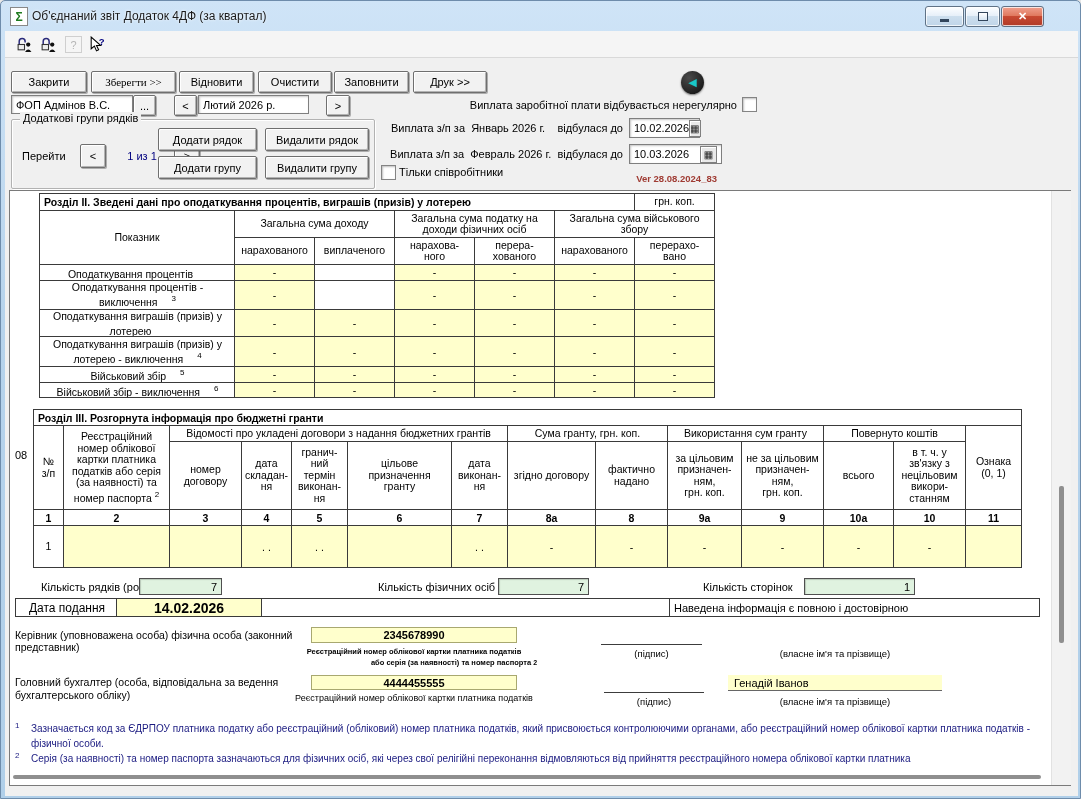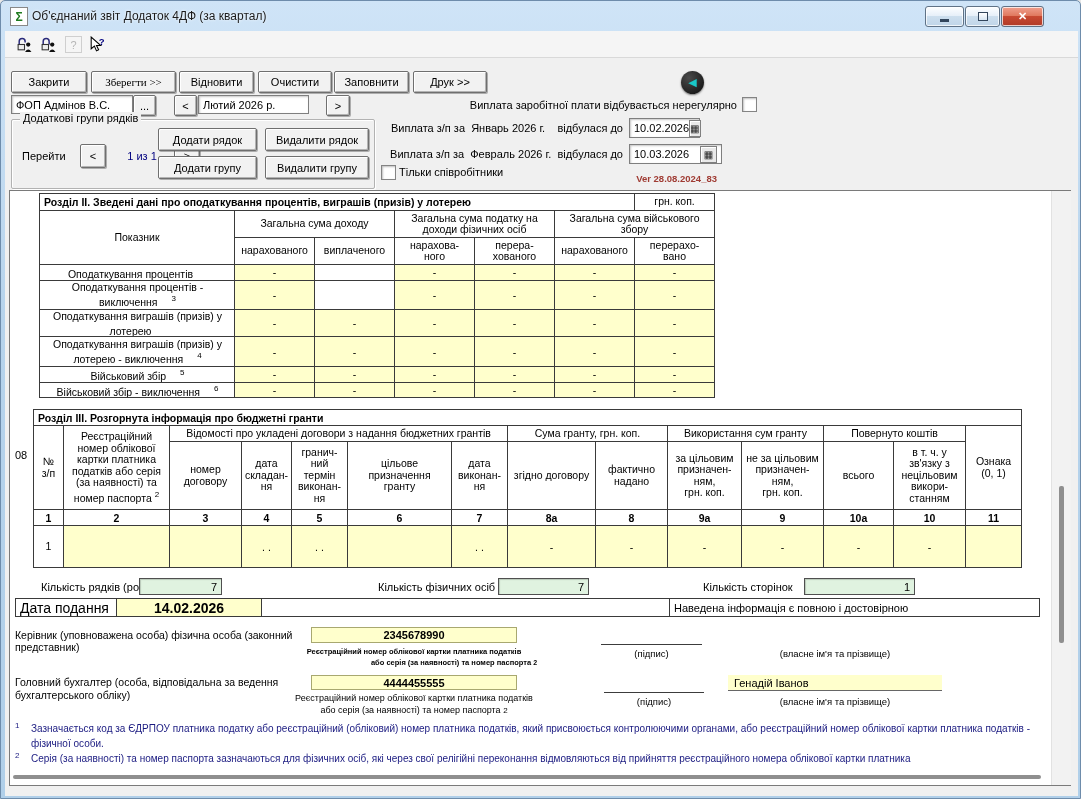--- a/index.html
+++ b/index.html
@@ -371,41 +371,40 @@
 
       <table class="t" style="left:5px;top:407px;width:1024px;">
         <colgroup>
             <col style="width:101px">
             <col style="width:145px">
             <col style="width:408px">
             <col style="width:370px">
           </colgroup>
         <tbody>
             <tr style="height:18px;">
-          <td style="font-size:14px;padding-left:4px;">Дата подання</td>
+          <td style="font-size:12px;padding-left:4px;text-align:center;">Дата подання</td>
           <td class="y" style="text-align:center;font-weight:bold;font-size:14px;">14.02.2026</td>
           <td></td>
           <td style="font-size:11px;padding-left:4px;">Наведена інформація є повною і достовірною</td>
         </tr>
       </tbody>
         </table>
 
       <div class="slab" style="left:5px;top:438px;width:335px;font-size:10.5px;">Керівник (уповноважена особа) фізична особа (законний представник)</div>
       <div class="yfield" style="left:301px;top:436px;width:206px;height:16px;justify-content:center;font-weight:bold;border:1px solid #a8a870;">2345678990</div>
       <div class="capt" style="left:251px;top:456px;width:306px;font-size:7.5px;font-weight:bold;">Реєстраційний номер облікової картки платника податків</div>
       <div class="capt" style="left:291px;top:467px;width:306px;font-size:7.5px;font-weight:bold;"><span>або серія (за наявності) та номер паспорта</span> <span style="font-size:7px;">2</span></div>
       <div class="sig-underline" style="left:591px;top:437px;width:101px;height:16px;"></div>
       <div class="capt" style="left:591px;top:457px;width:101px;font-size:9.5px;">(підпис)</div>
       <div class="capt" style="left:718px;top:457px;width:214px;font-size:9.5px;">(власне ім'я та прізвище)</div>
 
       <div class="slab pre" style="left:5px;top:485px;width:345px;font-size:10.5px;line-height:13px;">Головний бухгалтер (особа, відповідальна за ведення
 бухгалтерського обліку)</div>
       <div class="yfield" style="left:301px;top:484px;width:206px;height:15px;justify-content:center;font-weight:bold;border:1px solid #a8a870;">4444455555</div>
       <div class="capt" style="left:231px;top:502px;width:346px;font-size:9px;">Реєстраційний номер облікової картки платника податків</div>
-      <div class="capt" style="left:231px;top:514px;width:346px;font-size:9px;"><span>або серія (за наявності) та номер паспорта</span> <span style="font-size:8px;">2</span></div>
       <div class="sig-underline" style="left:594px;top:485px;width:100px;height:16px;"></div>
       <div class="capt" style="left:594px;top:505px;width:100px;font-size:9.5px;">(підпис)</div>
       <div class="yfield" style="left:718px;top:484px;width:214px;height:16px;padding-left:6px;border-bottom:1px solid #666;">Генадій Іванов</div>
       <div class="capt" style="left:718px;top:505px;width:214px;font-size:9.5px;">(власне ім'я та прізвище)</div>
 
       <div class="fnsup" style="left:5px;top:530px;">1</div>
       <div class="fnote" style="left:21px;top:531px;width:1014px;">Зазначається код за ЄДРПОУ платника податку або реєстраційний (обліковий) номер платника податків, який присвоюється контролюючими органами, або реєстраційний номер облікової картки платника податків - фізичної особи.</div>
       <div class="fnsup" style="left:5px;top:560px;">2</div>
       <div class="fnote" style="left:21px;top:561px;width:1014px;">Серія (за наявності) та номер паспорта зазначаються для фізичних осіб, які через свої релігійні переконання відмовляються від прийняття реєстраційного номера облікової картки платника</div>
 

